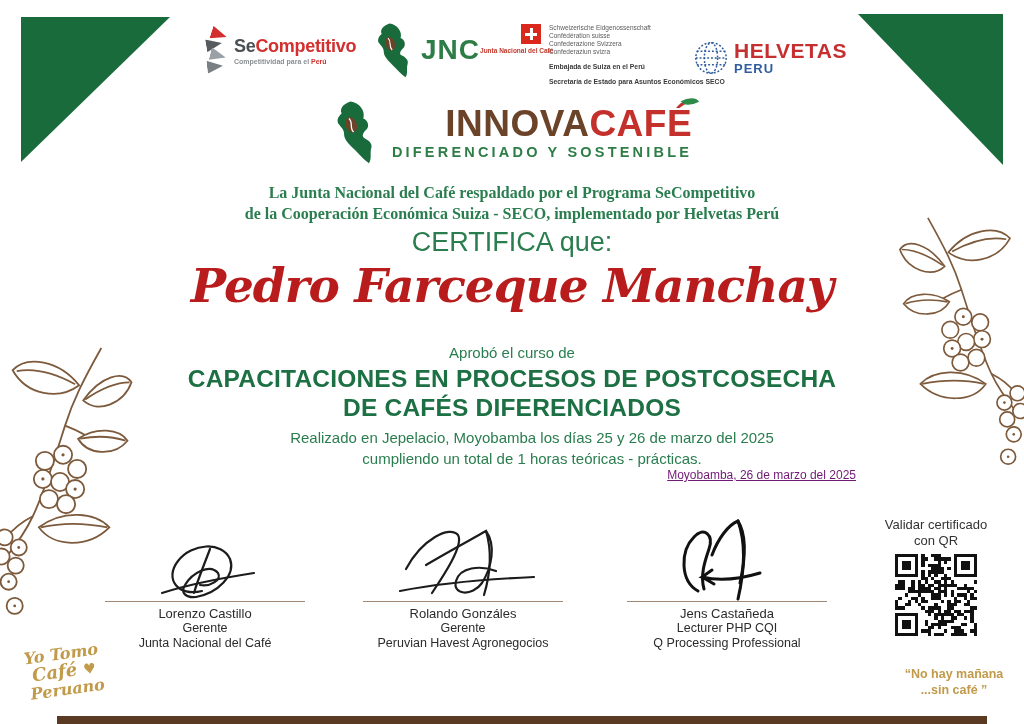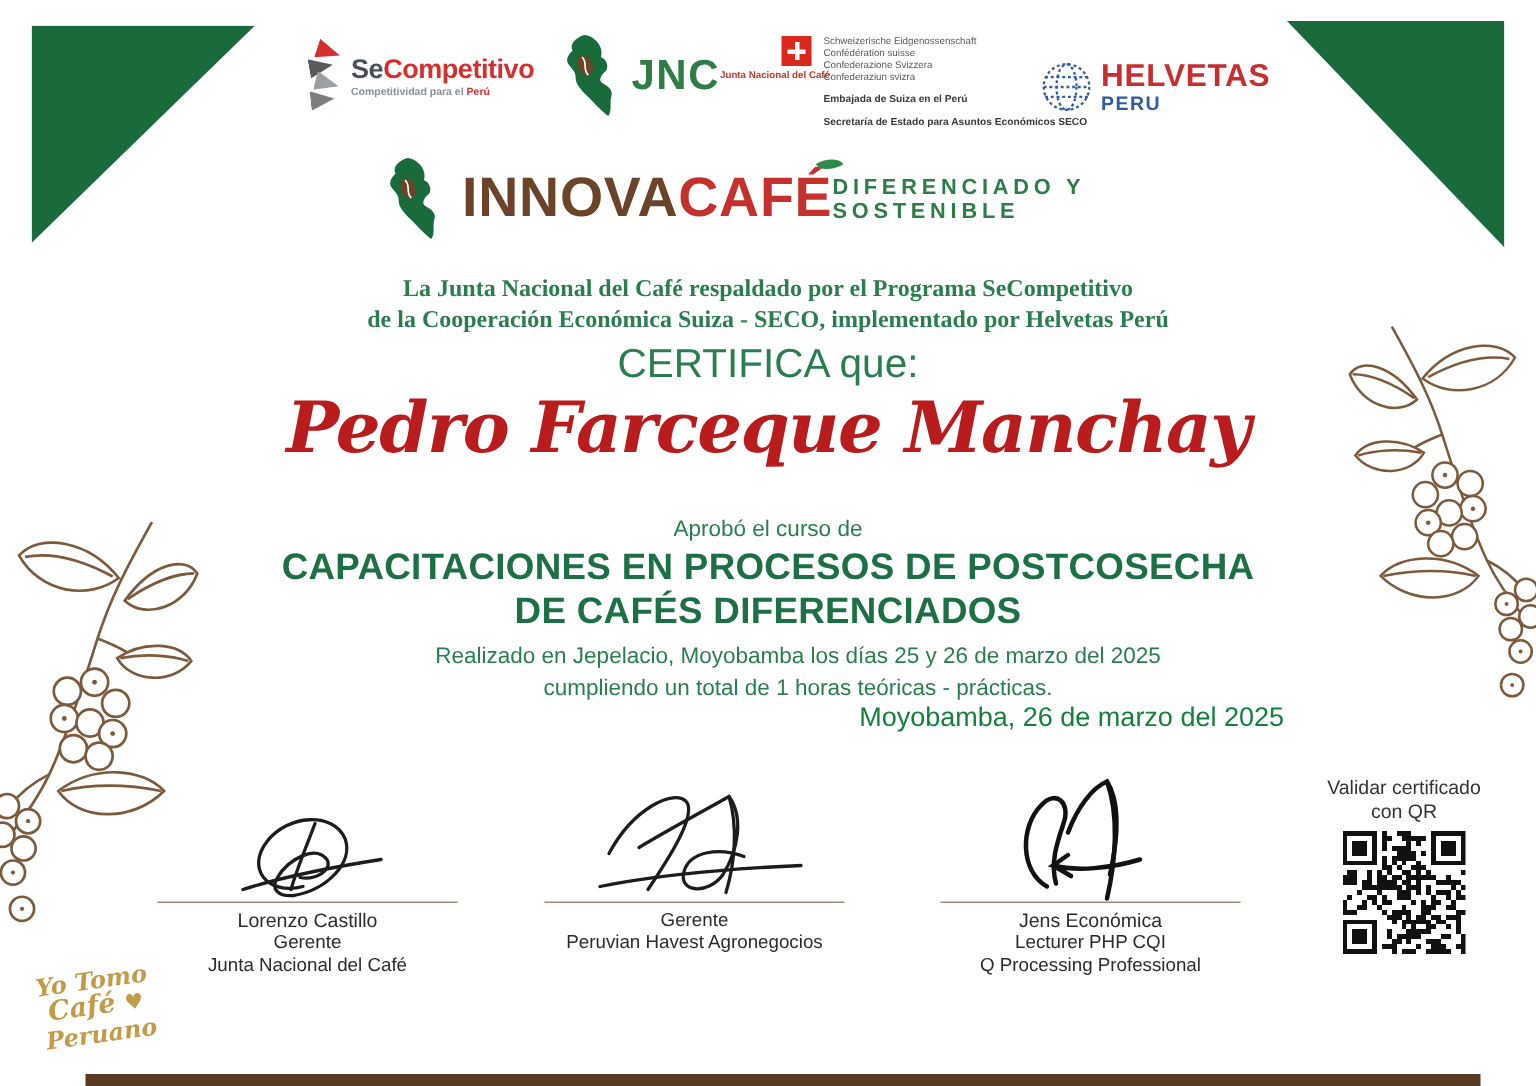--- a/index.html
+++ b/index.html
@@ -37,39 +37,39 @@
   .swiss-lines{font-size:6.5px;color:#5a5a5a;line-height:8px;}
   .swiss-bold{font-weight:bold;color:#3a3a3a;font-size:6.8px;}
   .swiss-gap{height:7px;}
 
   .logo-helv{position:absolute;left:692px;top:38px;display:flex;align-items:center;gap:4px;}
   .helv-txt .helv-name{color:#c62f2f;font-weight:bold;font-size:21px;letter-spacing:.5px;line-height:20px;}
   .helv-txt .helv-peru{color:#2f5d9e;font-weight:bold;font-size:13px;letter-spacing:1px;}
 
   
   .brand{position:absolute;left:50%;top:100px;transform:translateX(-50%);display:flex;align-items:center;gap:10px;}
-  .brand-col{display:flex;flex-direction:row;align-items:center;}
+  .brand-col{display:flex;flex-direction:column;align-items:flex-end;}
   .brand-row{position:relative;font-weight:800;font-size:37px;line-height:38px;letter-spacing:.5px;}
   .brand-innova{color:#6b4328;} .brand-cafe{color:#c4302b;}
   .brand-leaf{position:absolute;right:-6px;top:-8px;width:16px;height:9px;background:#2e8b47;
               border-radius:0 100% 0 100%;transform:rotate(-28deg);}
   .brand-tag{color:#2e7d46;font-weight:bold;font-size:14.5px;letter-spacing:3.2px;margin-top:1px;}
 
   
   .intro{position:absolute;left:0;width:1024px;top:182px;text-align:center;color:#2a7d4e;
          font-weight:bold;font-size:16px;line-height:21px;font-family:Liberation Serif, serif;}
   .certifica{position:absolute;left:0;width:1024px;top:227px;text-align:center;color:#2a7d4e;font-size:27px;}
   .recipient{position:absolute;left:0;width:1024px;top:258px;text-align:center;color:#b91c1c;
              font-family:"DejaVu Serif",serif;font-style:italic;font-weight:bold;font-size:47px;letter-spacing:-1px;}
   .approved{position:absolute;left:0;width:1024px;top:344px;text-align:center;color:#2a7d4e;font-size:15px;}
   .course{position:absolute;left:0;width:1024px;top:364px;text-align:center;color:#1d7043;
           font-weight:bold;font-size:24.5px;line-height:29px;letter-spacing:.2px;}
   .details{position:absolute;left:0;width:1024px;top:427px;text-align:center;color:#2a7d4e;
            font-size:15px;line-height:21px;padding-left:20px;}
-  .dateline{position:absolute;right:168px;top:468px;color:#15803d;font-size:18px;}
+  .dateline{position:absolute;right:168px;top:468px;color:#701a75;font-size:12px;text-decoration:underline;}
 
   
   .sig-block{position:absolute;width:200px;text-align:center;top:601px;}
   .sig-1{left:105px;} .sig-2{left:363px;} .sig-3{left:627px;}
   .sig-line{border-top:1px solid #a08877;margin-bottom:4px;}
   .sig-name{font-size:13px;color:#2b2b2b;line-height:15px;}
   .sig-role{font-size:12.5px;color:#2b2b2b;line-height:15px;}
   .sig-org{font-size:12.5px;color:#2b2b2b;line-height:15px;}
   .sig-art{position:absolute;}
   .sig-art svg{overflow:visible;}
@@ -271,26 +271,27 @@
   </div>
 
   <div class="sig-block sig-1">
     <div class="sig-line"></div>
     <div class="sig-name">Lorenzo Castillo</div>
     <div class="sig-role">Gerente</div>
     <div class="sig-org">Junta Nacional del Café</div>
   </div>
   <div class="sig-block sig-2">
     <div class="sig-line"></div>
+    <div class="sig-name">Rolando Gonzáles</div>
     <div class="sig-role">Gerente</div>
     <div class="sig-org">Peruvian Havest Agronegocios</div>
   </div>
   <div class="sig-block sig-3">
     <div class="sig-line"></div>
-    <div class="sig-name">Jens Económica</div>
+    <div class="sig-name">Jens Castañeda</div>
     <div class="sig-role">Lecturer PHP CQI</div>
     <div class="sig-org">Q Processing Professional</div>
   </div>
 
   <div class="qr-wrap">
     <div class="qr-label">
       <div>Validar certificado</div>
       <div>con QR</div>
     </div>
     <svg id="qr-svg" class="qr-box" viewBox="0 0 25 25" shape-rendering="crispEdges">
@@ -523,14 +524,18 @@
         <rect x="1" y="19" width="5" height="5" fill="#fff"></rect>
         <rect x="2" y="20" width="3" height="3" fill="#111"></rect>
       </svg>
   </div>
 
   <div class="foot-logo">
     <div class="fl-1">Yo Tomo</div>
     <div class="fl-2"><span>Café</span> <span class="fl-heart">♥</span></div>
     <div class="fl-3">Peruano</div>
   </div>
+  <div class="quote">
+    <div>“No hay mañana</div>
+    <div>...sin café ”</div>
+  </div>
 
 </div>
 
 </body></html>

